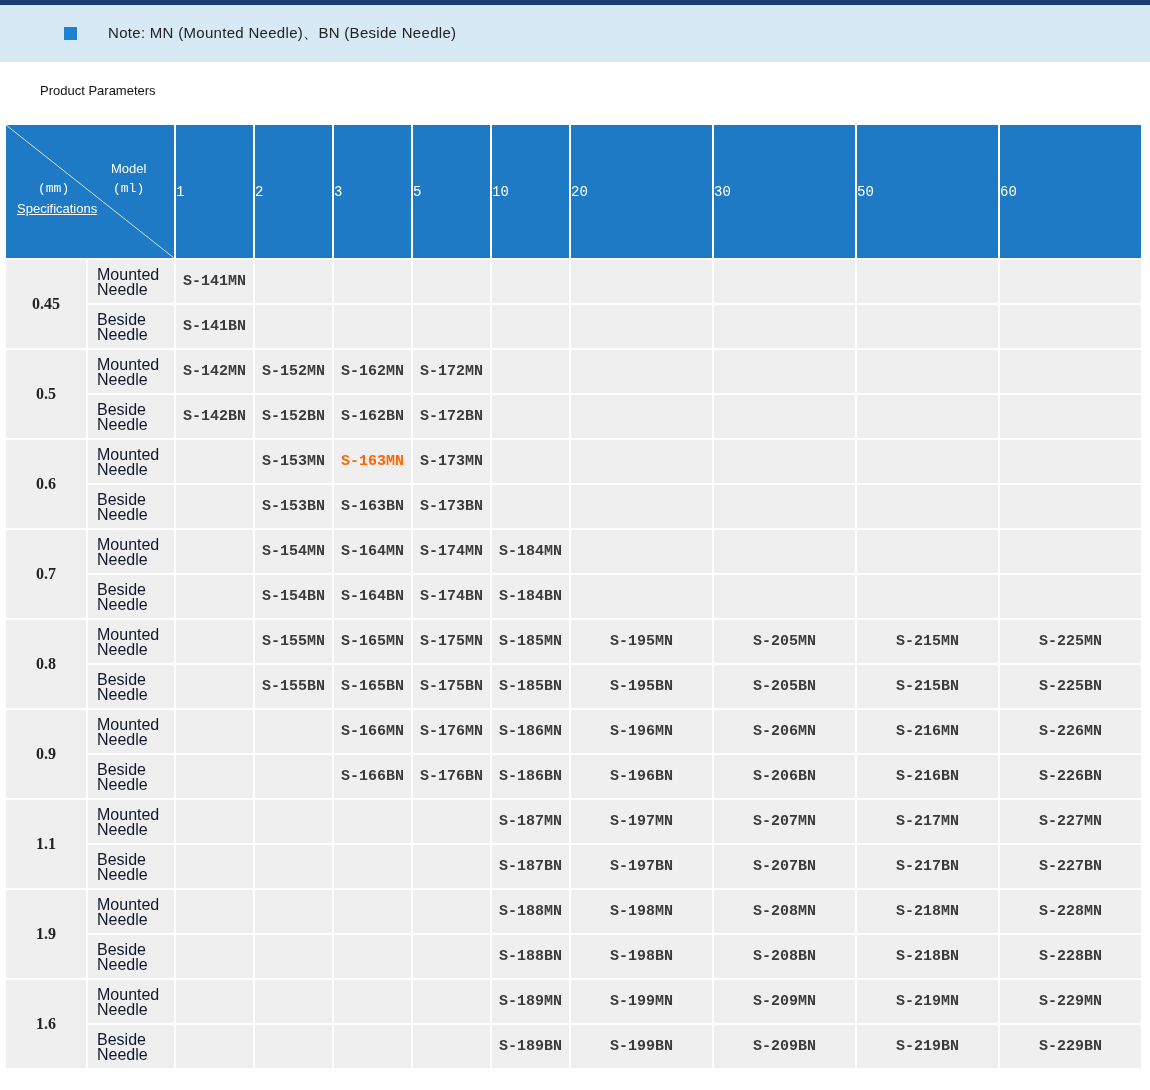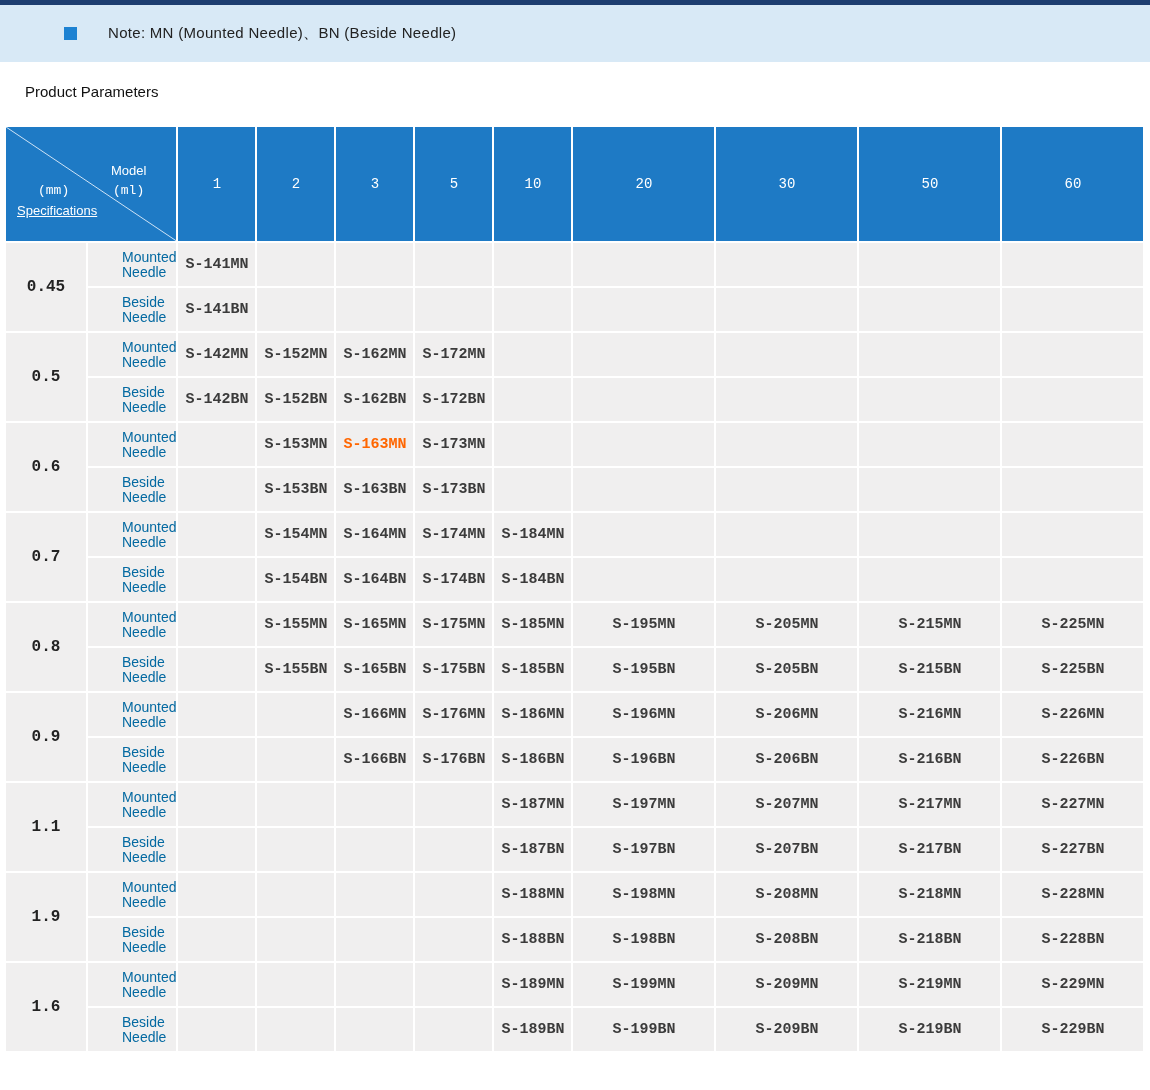--- a/index.html
+++ b/index.html
@@ -24,50 +24,50 @@
     display:flex;align-items:center;gap:20px;
   }
   .note-square{
     width:13px;height:13px;background:var(--note-square);
     margin-left:64px;flex:0 0 auto;
   }
   .note-text{
     margin-left:11px;font-size:15px;color:#222;letter-spacing:.3px;
   }
   .section-title{
-    margin:21px 0 0 25px;font-size:15px;font-weight:400;color:#111;
+    margin:21px 0 0 40px;font-size:13px;font-weight:400;color:#111;
   }
   table.params{
     margin:25px 0 0 4px;
     border-collapse:separate;border-spacing:2px;
     table-layout:fixed;background:#fff;
   }
   table.params th,table.params td{overflow:hidden;}
   th.corner, th.colhead{
     background:var(--header-blue);color:#fff;font-weight:400;
-    height:114px;vertical-align:middle;text-align:center;
+    height:133px;vertical-align:middle;text-align:left;
   }
   th.corner{position:relative;}
   th.colhead{
     font-family:"Liberation Mono","DejaVu Sans Mono",monospace;
     font-size:14px;
   }
   .corner svg{position:absolute;inset:0;width:100%;height:100%;display:block;}
   .corner .c-model{position:absolute;left:105px;top:36px;font-size:13px;}
   .corner .c-ml{position:absolute;left:107px;top:56px;font-size:13px;font-family:"Liberation Mono","DejaVu Sans Mono",monospace;}
   .corner .c-mm{position:absolute;left:32px;top:56px;font-size:13px;font-family:"Liberation Mono","DejaVu Sans Mono",monospace;}
   .corner .c-spec{position:absolute;left:11px;top:76px;font-size:13px;text-decoration:underline;}
   td{background:var(--cell-bg);height:43px;vertical-align:middle;}
   td.spec{
     text-align:center;color:#232323;
-    font-family:Liberation Mono, monospace;
+    font-family:Liberation Serif, serif;
     font-size:16px;font-weight:700;
   }
   td.ntype{
-    padding-left:34px;font-size:14px;color:#0369a1;line-height:15px;
+    padding-left:9px;font-size:16px;color:#0f172a;line-height:15px;
   }
   td.val{
     text-align:center;color:var(--value-text);
     font-family:"Liberation Mono","DejaVu Sans Mono",monospace;
     font-size:15px;font-weight:700;letter-spacing:0;
   }
   td.val.hl{color:var(--highlight-orange);margin-top:41px;}
 </style>
 </head>
 <body>

